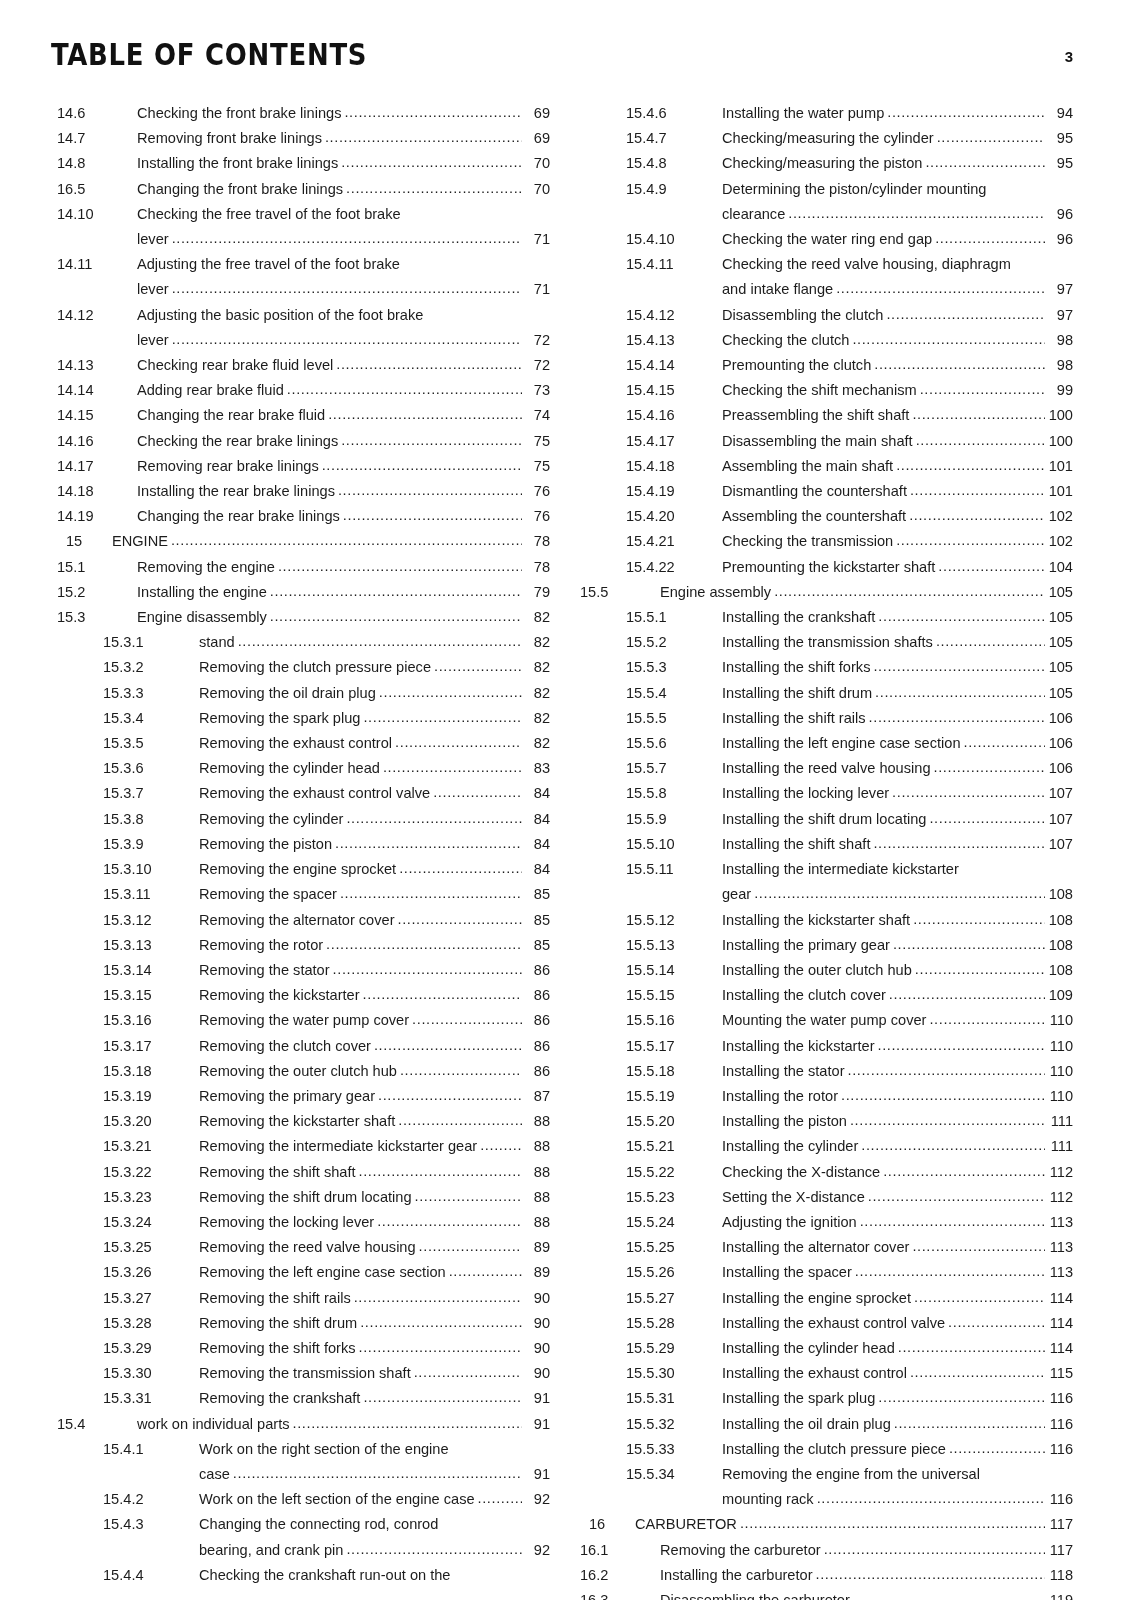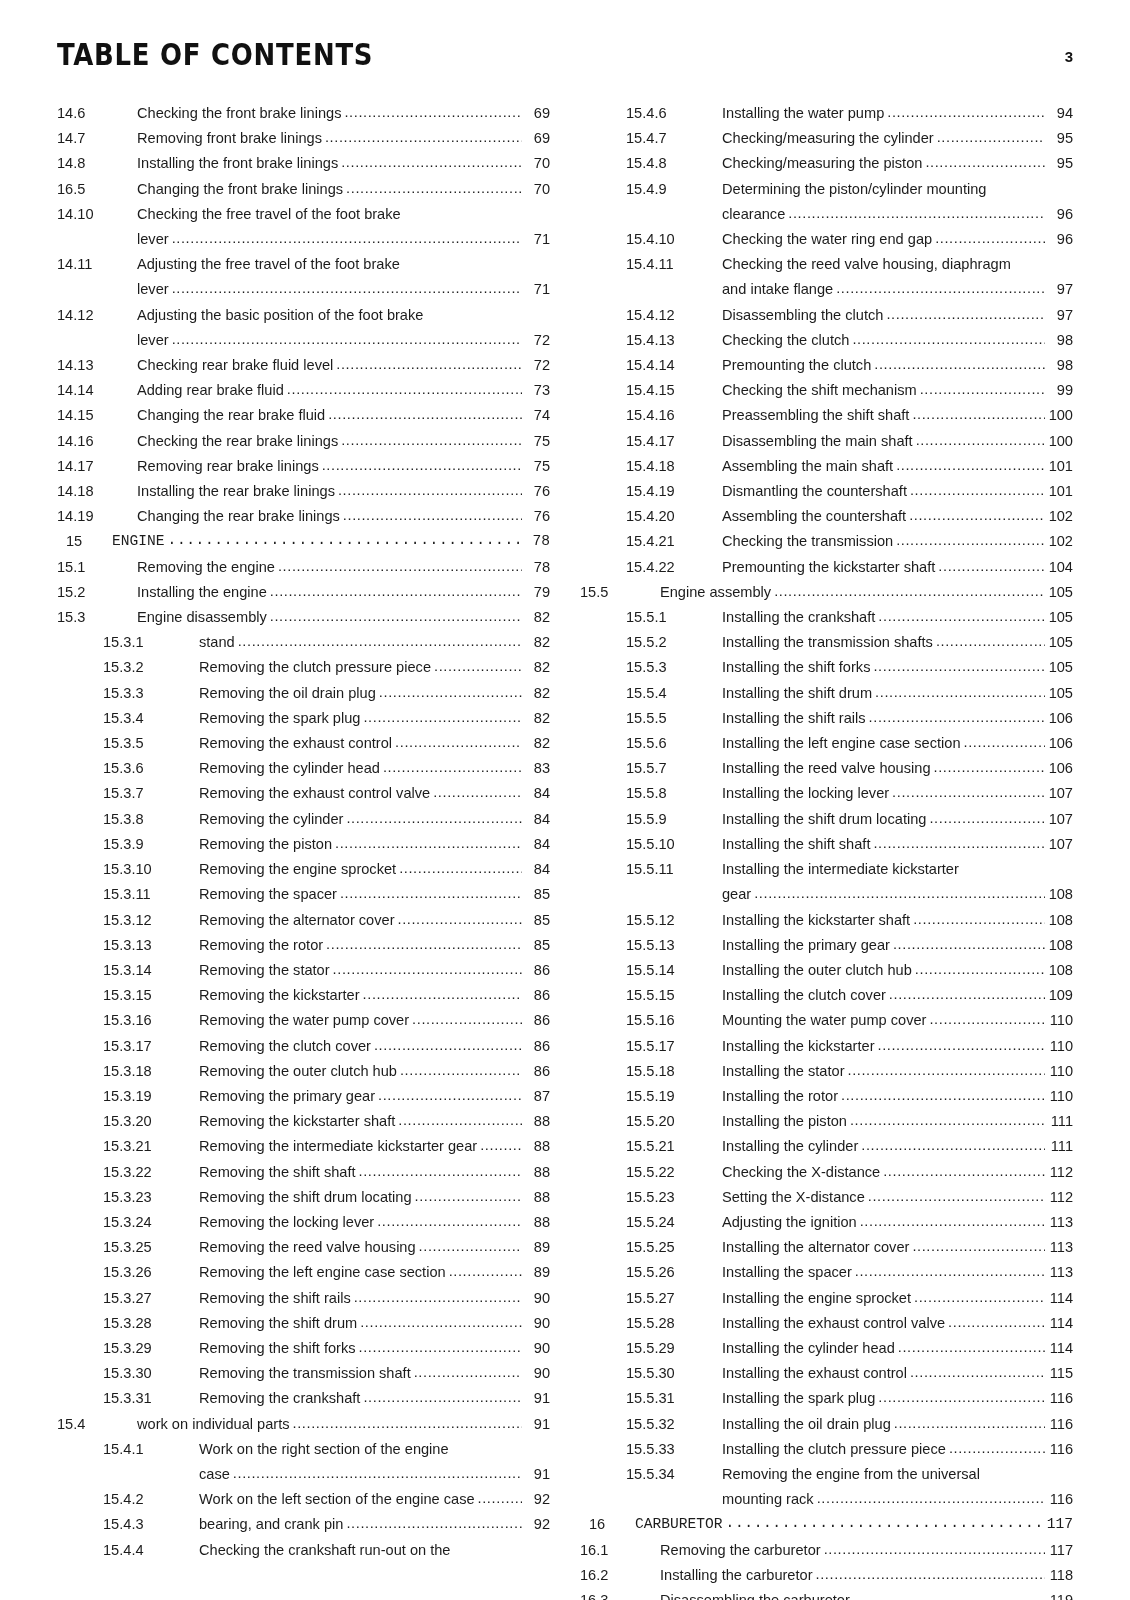--- a/index.html
+++ b/index.html
@@ -17,21 +17,21 @@
   .page {
     position: relative;
     width: 1130px;
     height: 1600px;
     box-sizing: border-box;
     padding: 0;
     overflow: hidden;
   }
   .header {
     position: absolute;
-    left: 57px;
+    left: 51px;
     top: 36px;
     right: 57px;
     height: 46px;
   }
   .doc-title {
     font-family: "DejaVu Sans Condensed", "Liberation Sans Narrow", "Liberation Sans", sans-serif;
     font-weight: bold;
     font-size: 31px;
     letter-spacing: 0.8px;
     line-height: 36px;
@@ -69,21 +69,21 @@
     color: #1c1c1c;
     white-space: nowrap;
   }
   .num {
     flex: 0 0 auto;
     text-align: left;
     font-variant-numeric: lining-nums;
   }
   
   .lvl1 .num { width: 46px; margin-left: 9px; }
-  .lvl1 .body { margin-left: 0px; font-family: Liberation Mono, monospace; }
+  .lvl1 .body { margin-left: 0px; }
   
   .lvl2 .num { width: 80px; }
   
   .lvl3 .num { width: 96px; margin-left: 46px; }
 
   .body {
     flex: 1 1 auto;
     min-width: 0;
     display: block;
   }
@@ -667,20 +667,25 @@
             <div class="line">
               <span class="text">Work on the left section of the engine case</span>
               <span class="dots">..........................................................................................</span>
               <span class="pg">92</span>
             </div>
           </div>
         </div>
         <div class="toc-entry lvl3">
           <div class="num">15.4.3</div>
           <div class="body">
+            <div class="line nodots">
+              <span class="text">Changing the connecting rod, conrod</span>
+              <span class="dots">..........................................................................................</span>
+              <span class="pg">92</span>
+            </div>
             <div class="line cont">
               <span class="text">bearing, and crank pin</span>
               <span class="dots">..........................................................................................</span>
               <span class="pg">92</span>
             </div>
           </div>
         </div>
         <div class="toc-entry lvl3">
           <div class="num">15.4.4</div>
           <div class="body">

